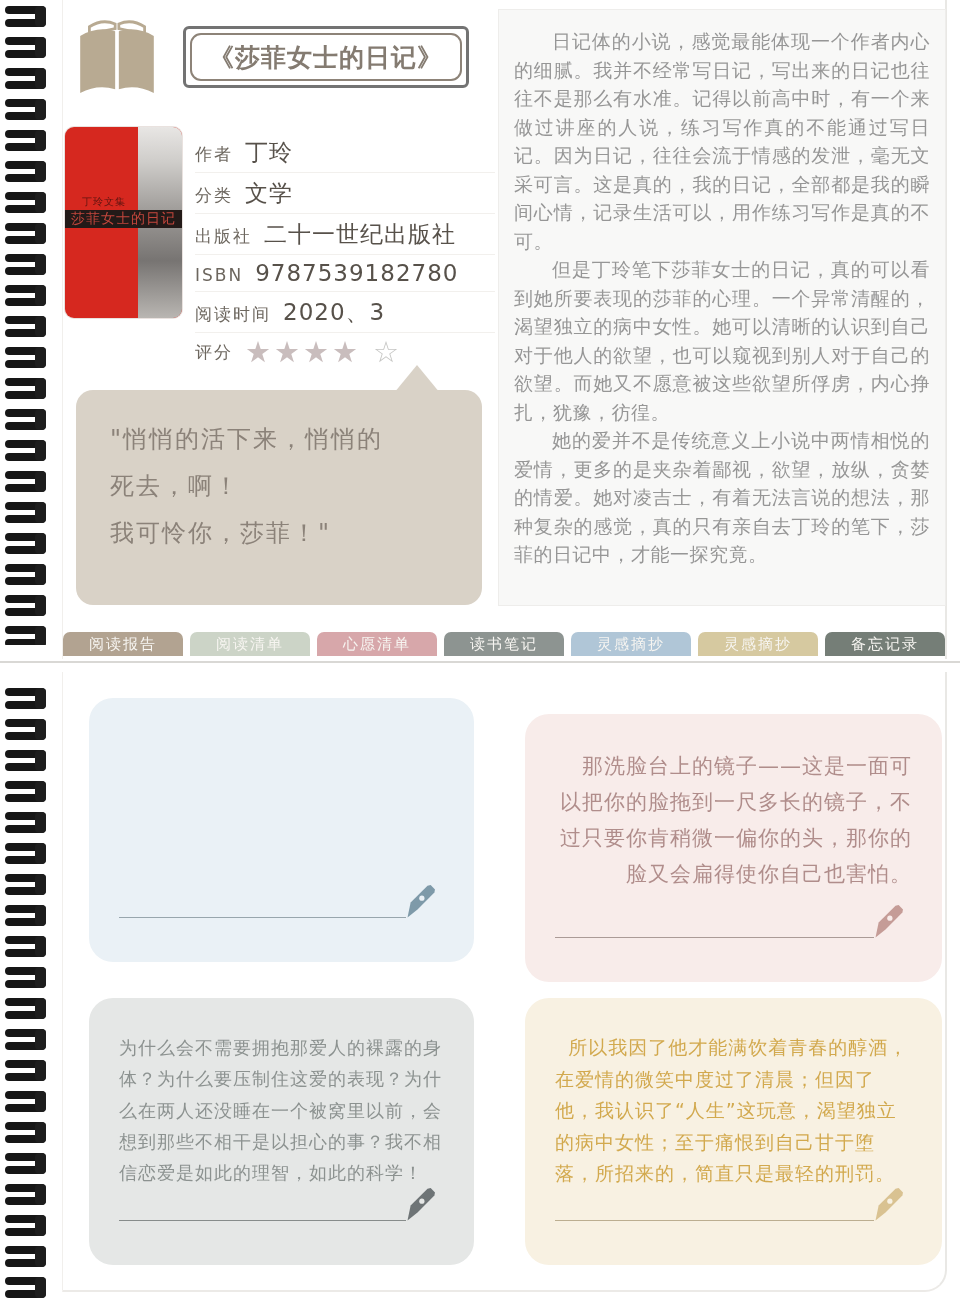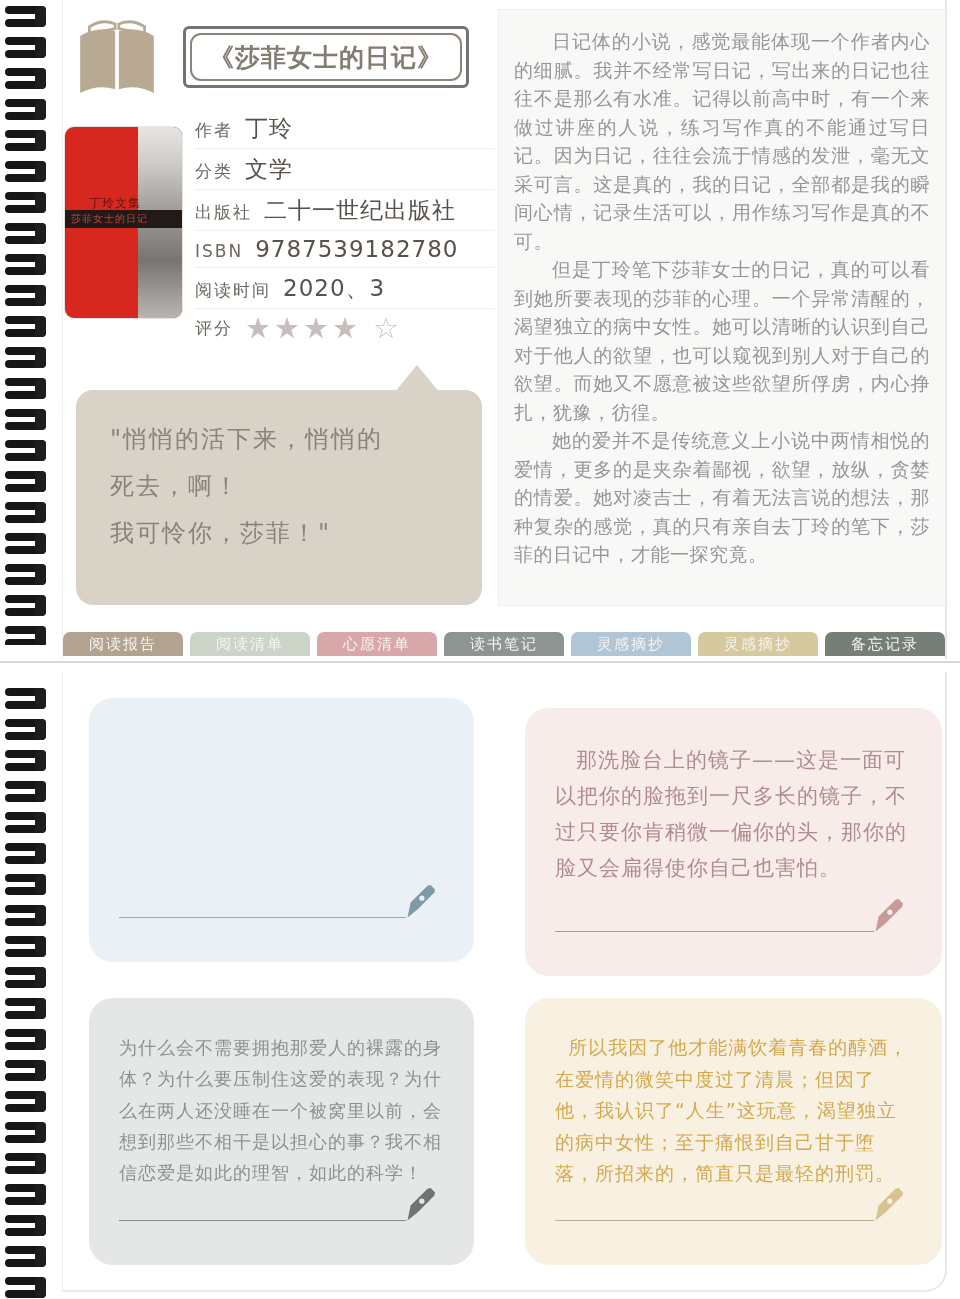--- a/index.html
+++ b/index.html
@@ -26,27 +26,27 @@
                display:flex; align-items:center; justify-content:center; }
   .title-text { font-size:25px; font-weight:bold; color:#847b71; letter-spacing:1px; }
 
   
   .book-cover { position:absolute; left:2px; top:127px; width:117px; height:191px; border-radius:9px;
                 overflow:hidden; background:#d6281f; box-shadow:0 0 0 1px #e9e2df; }
   .cover-photo { position:absolute; right:0; top:0; width:38%; height:100%;
                  background:linear-gradient(180deg,#e8e6e4 0%,#cfcdca 18%,#9d9a97 45%,#777472 70%,#b9b6b2 100%); }
   .cover-photo::after { content:""; position:absolute; left:15%; top:22%; width:70%; height:34%;
                  background:radial-gradient(ellipse at center,#d8d5d2 0%,#aoa 0%,#b5b2ae 55%,transparent 72%); }
-  .cover-series { position:absolute; left:24px; top:68px; font-size:12px; color:#5c1410; letter-spacing:1px; }
+  .cover-series { position:absolute; left:17px; top:68px; font-size:10px; color:#5c1410; letter-spacing:1px; }
   .cover-band { position:absolute; left:0; top:83px; width:100%; height:18px; background:#231a18;
                 display:flex; align-items:center; }
-  .cover-band-title { font-size:10px; color:#c2463c; letter-spacing:1px; padding-left:6px; white-space:nowrap; }
-
-  
-  .info-fields { position:absolute; left:132px; top:108px; width:300px; }
+  .cover-band-title { font-size:14px; color:#c2463c; letter-spacing:1px; padding-left:6px; white-space:nowrap; }
+
+  
+  .info-fields { position:absolute; left:132px; top:132px; width:300px; }
   .field-row { display:flex; align-items:baseline; gap:12px; padding:5px 0 4px 0; min-height:37px;
                border-bottom:1px solid #f2f0ed; }
   .field-label { font-size:17px; color:#6d675f; letter-spacing:2px; flex:none; }
   .field-value { font-size:23px; color:#57514a; letter-spacing:1px; font-weight:500; white-space:nowrap; }
   .rating-row { border-bottom:none; align-items:center; }
   .stars-filled { font-size:29px; color:#c9bdbd; letter-spacing:3px; line-height:1; }
   .stars-empty { font-size:29px; color:#c6c6c4; letter-spacing:3px; line-height:1; }
 
   
   .quote-bubble { position:absolute; left:13px; top:390px; width:406px; height:215px;
@@ -69,21 +69,21 @@
          display:flex; align-items:center; justify-content:center; cursor:pointer; }
   .tab-1 { background:#b2a391; } .tab-2 { background:#ccd4c7; } .tab-3 { background:#d7a7aa; }
   .tab-4 { background:#8d9491; } .tab-5 { background:#b0c6d7; } .tab-6 { background:#d6c9a0; }
   .tab-7 { background:#757e77; }
 
   
   .card { position:absolute; border-radius:24px; padding:34px 30px 0 30px; }
   .card-text { letter-spacing:1px; font-weight:500; }
   .card-1 { left:26px;  top:26px;  width:385px; height:264px; background:#eaf1f6; }
   .card-1 .card-text { font-size:23px; line-height:2.08; color:#5e93ab; text-indent:2.5em; }
-  .card-2 { left:462px; top:36px;  width:417px; height:268px; background:#f8ecea; }
+  .card-2 { left:462px; top:42px;  width:417px; height:268px; background:#f8ecea;text-align:right; }
   .card-2 .card-text { font-size:21px; line-height:1.72; color:#b08d8b; text-indent:1em; }
   .card-3 { left:26px;  top:326px; width:385px; height:267px; background:#e5e7e6; }
   .card-3 .card-text { font-size:18px; line-height:1.74; color:#8c9290; text-indent:0; }
   .card-4 { left:462px; top:326px; width:417px; height:267px; background:#f8f1e2; }
   .card-4 .card-text { font-size:19px; line-height:1.66; color:#d2a94e; text-indent:0.7em; }
 
   .pen-row { position:absolute; left:30px; right:34px; bottom:42px; display:flex; align-items:flex-end; }
   .pen-line { flex:1; height:0; border-top:1.5px solid; margin-bottom:2px; }
   .card-1 .pen-line { border-color:#98a6ad; } .card-2 .pen-line { border-color:#ab9b97; }
   .card-3 .pen-line { border-color:#878c8b; } .card-4 .pen-line { border-color:#bcae90; }

